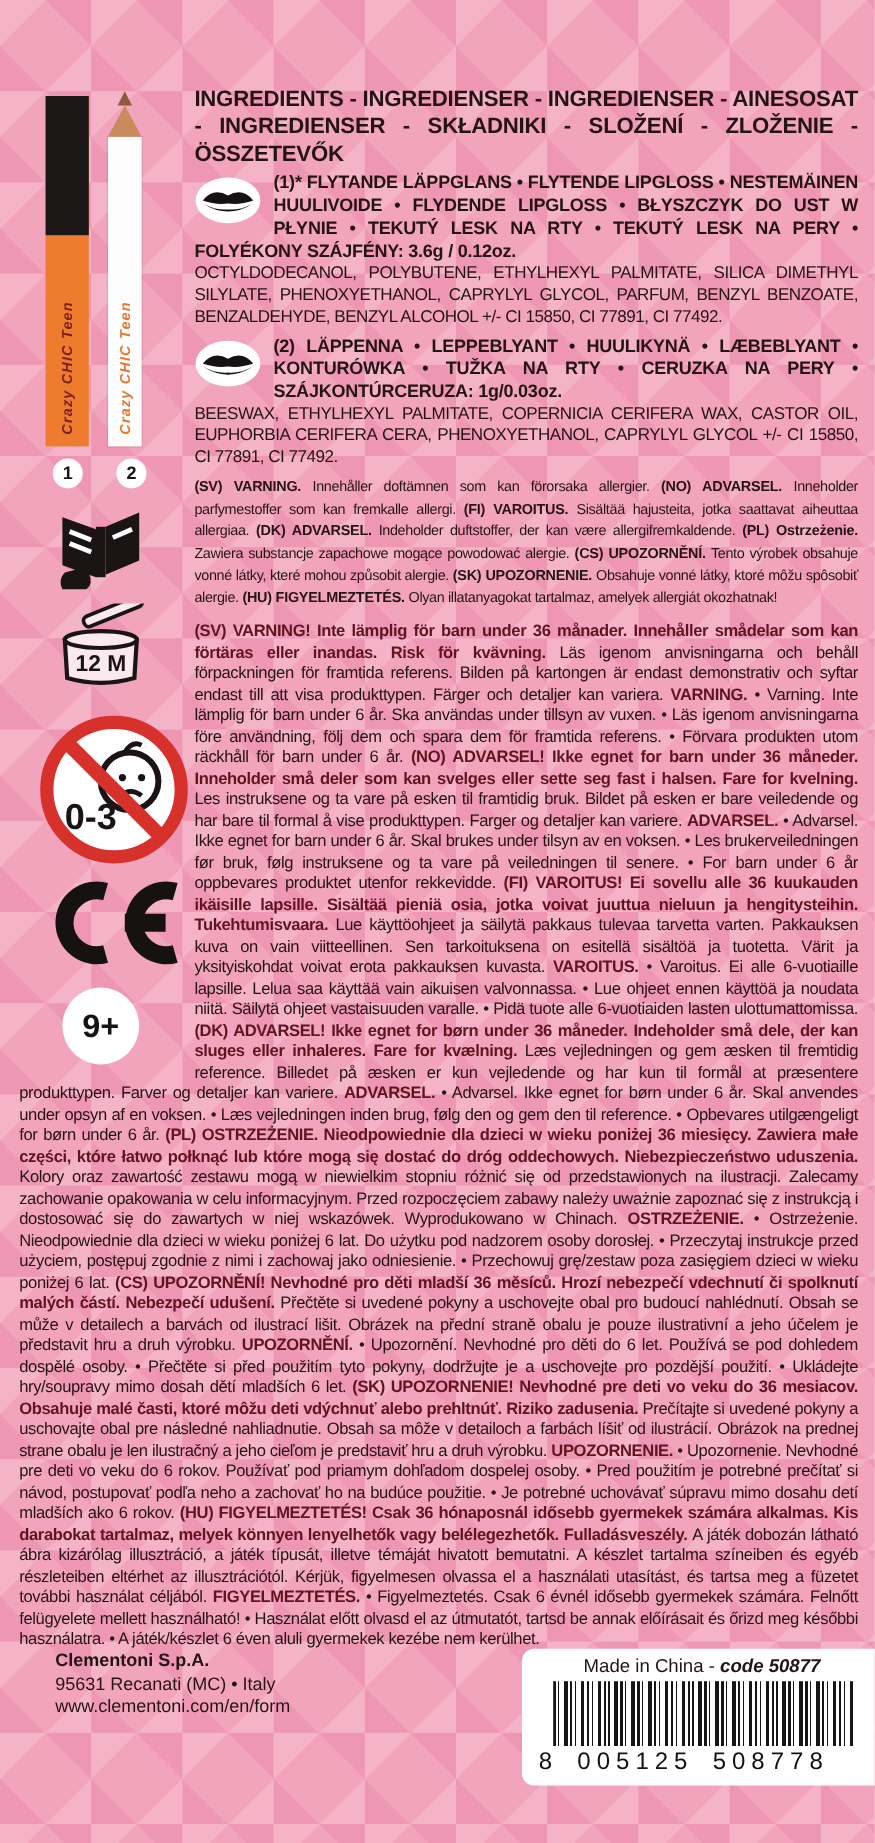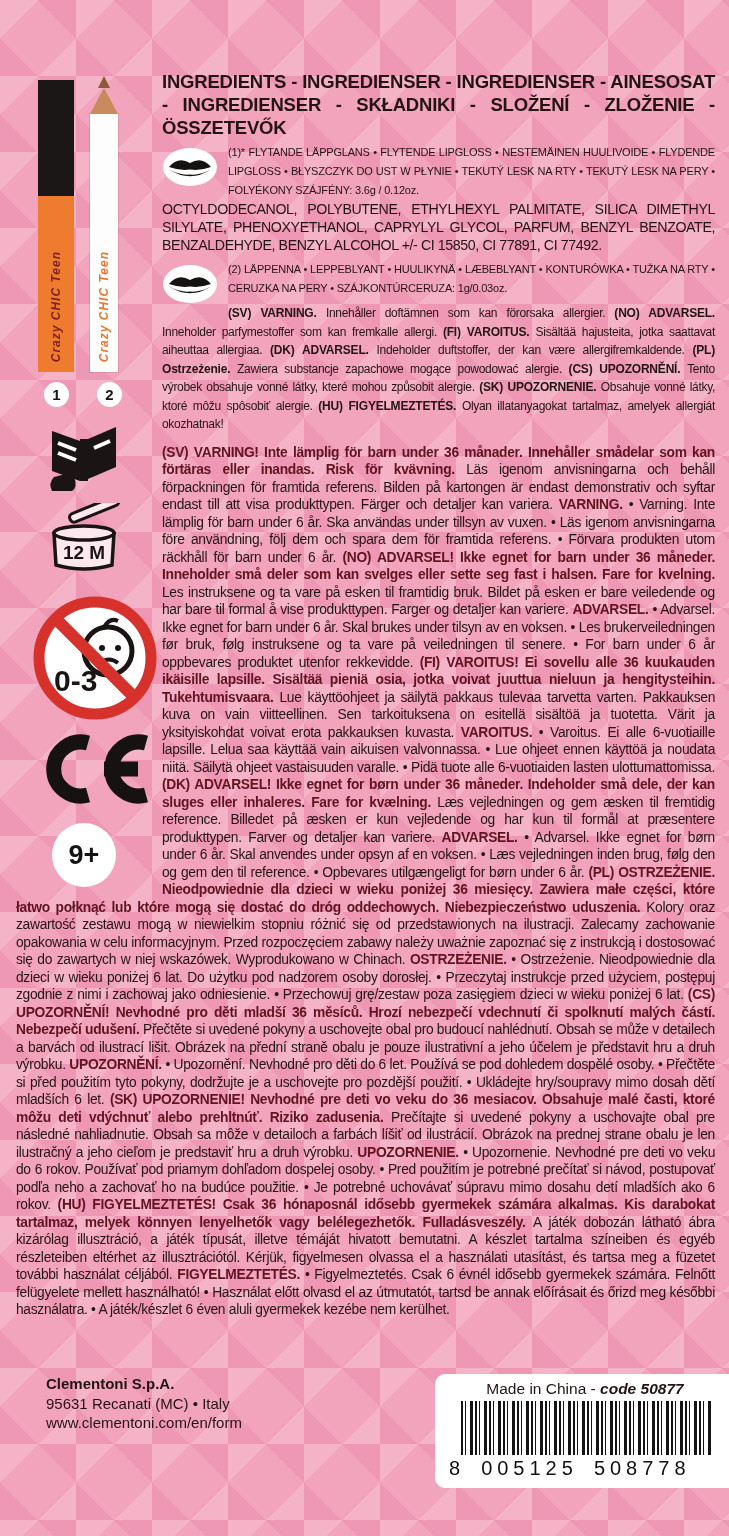--- a/index.html
+++ b/index.html
@@ -29,21 +29,21 @@
   .vlabel.on-white{color:#e8762c;}
   .badge-row{display:flex;gap:28px;margin:6px 0 10px 6px;}
   .numbadge{width:25px;height:25px;border-radius:50%;background:#fff;color:#161616;font-weight:bold;font-size:15px;text-align:center;line-height:25px;}
   .icon-block{margin:8px 0;display:flex;justify-content:flex-start;}
   .agewarn{margin:14px 0 10px -6px;}
   .plusbadge{width:64px;height:64px;border-radius:50%;background:#fff;color:#141414;font-weight:bold;font-size:27px;display:flex;align-items:center;justify-content:center;margin:16px 0 0 14px;}
   
   .hdr{font-weight:bold;font-size:18.5px;line-height:23px;text-align:justify;letter-spacing:-.2px;margin-bottom:4px;}
   .product{margin-bottom:6px;}
   .lips{float:left;margin:4px 10px 2px 0;}
-  .ptitle{font-weight:normal;font-size:11px;line-height:19px;text-align:justify;letter-spacing:-.2px;}
+  .ptitle{font-weight:bold;font-size:15px;line-height:19px;text-align:justify;letter-spacing:-.2px;}
   .pingr{font-size:14.2px;line-height:18px;text-align:justify;letter-spacing:-.4px;}
   .allergy{font-size:12px;line-height:18.5px;text-align:justify;letter-spacing:-.3px;margin:6px 0 10px 0;}
   .allergy b{letter-spacing:-.2px;}
   .safety{font-size:13.8px;line-height:17.5px;text-align:justify;letter-spacing:-.3px;}
   .safety b{color:#5f1420;}
   
   .footer{position:absolute;left:0;right:0;top:1374px;display:flex;justify-content:space-between;align-items:flex-start;}
   .mfr{margin-left:46px;font-size:15px;line-height:19.5px;}
   .mfr .name{font-weight:bold;}
   .barcode-box{width:276px;background:#fff;border-radius:10px 0 0 10px;padding:6px 6px 8px 12px;}
@@ -140,20 +140,21 @@
 
     <div class="product">
       <span class="lips">
         <svg width="56" height="40" viewBox="0 0 56 40">
           <ellipse cx="28" cy="20" rx="27" ry="19" fill="#ffffff"></ellipse>
           <path d="M7 20 Q16 9 28 16 Q40 9 49 20 Q38 24 28 22.5 Q18 24 7 20 Z" fill="#161212"></path>
           <path d="M7 22.5 Q28 36 49 22.5 Q38 28.5 28 27.5 Q18 28.5 7 22.5 Z" fill="#161212"></path>
         </svg>
       </span>
       <div class="ptitle">(2) LÄPPENNA • LEPPEBLYANT • HUULIKYNÄ • LÆBEBLYANT • KONTURÓWKA • TUŽKA NA RTY • CERUZKA NA PERY • SZÁJKONTÚRCERUZA: 1g/0.03oz.</div>
+      <div class="pingr">BEESWAX, ETHYLHEXYL PALMITATE, COPERNICIA CERIFERA WAX, CASTOR OIL, EUPHORBIA CERIFERA CERA, PHENOXYETHANOL, CAPRYLYL GLYCOL +/- CI 15850, CI 77891, CI 77492.</div>
     </div>
 
     <div class="allergy"><b>(SV) VARNING. </b><span>Innehåller doftämnen som kan förorsaka allergier. </span><b>(NO) ADVARSEL. </b><span>Inneholder parfymestoffer som kan fremkalle allergi. </span><b>(FI) VAROITUS. </b><span>Sisältää hajusteita, jotka saattavat aiheuttaa allergiaa. </span><b>(DK) ADVARSEL. </b><span>Indeholder duftstoffer, der kan være allergifremkaldende. </span><b>(PL) Ostrzeżenie. </b><span>Zawiera substancje zapachowe mogące powodować alergie. </span><b>(CS) UPOZORNĚNÍ. </b><span>Tento výrobek obsahuje vonné látky, které mohou způsobit alergie. </span><b>(SK) UPOZORNENIE. </b><span>Obsahuje vonné látky, ktoré môžu spôsobiť alergie. </span><b>(HU) FIGYELMEZTETÉS. </b><span>Olyan illatanyagokat tartalmaz, amelyek allergiát okozhatnak!</span></div>
 
     <div class="safety"><b>(SV) VARNING! Inte lämplig för barn under 36 månader. Innehåller smådelar som kan förtäras eller inandas. Risk för kvävning. </b><span>Läs igenom anvisningarna och behåll förpackningen för framtida referens. Bilden på kartongen är endast demonstrativ och syftar endast till att visa produkttypen. Färger och detaljer kan variera. </span><b>VARNING. </b><span>• Varning. Inte lämplig för barn under 6 år. Ska användas under tillsyn av vuxen. • Läs igenom anvisningarna före användning, följ dem och spara dem för framtida referens. • Förvara produkten utom räckhåll för barn under 6 år. </span><b>(NO) ADVARSEL! Ikke egnet for barn under 36 måneder. Inneholder små deler som kan svelges eller sette seg fast i halsen. Fare for kvelning. </b><span>Les instruksene og ta vare på esken til framtidig bruk. Bildet på esken er bare veiledende og har bare til formal å vise produkttypen. Farger og detaljer kan variere. </span><b>ADVARSEL. </b><span>• Advarsel. Ikke egnet for barn under 6 år. Skal brukes under tilsyn av en voksen. • Les brukerveiledningen før bruk, følg instruksene og ta vare på veiledningen til senere. • For barn under 6 år oppbevares produktet utenfor rekkevidde. </span><b>(FI) VAROITUS! Ei sovellu alle 36 kuukauden ikäisille lapsille. Sisältää pieniä osia, jotka voivat juuttua nieluun ja hengitysteihin. Tukehtumisvaara. </b><span>Lue käyttöohjeet ja säilytä pakkaus tulevaa tarvetta varten. Pakkauksen kuva on vain viitteellinen. Sen tarkoituksena on esitellä sisältöä ja tuotetta. Värit ja yksityiskohdat voivat erota pakkauksen kuvasta. </span><b>VAROITUS. </b><span>• Varoitus. Ei alle 6-vuotiaille lapsille. Lelua saa käyttää vain aikuisen valvonnassa. • Lue ohjeet ennen käyttöä ja noudata niitä. Säilytä ohjeet vastaisuuden varalle. • Pidä tuote alle 6-vuotiaiden lasten ulottumattomissa. </span><b>(DK) ADVARSEL! Ikke egnet for børn under 36 måneder. Indeholder små dele, der kan sluges eller inhaleres. Fare for kvælning. </b><span>Læs vejledningen og gem æsken til fremtidig reference. Billedet på æsken er kun vejledende og har kun til formål at præsentere produkttypen. Farver og detaljer kan variere. </span><b>ADVARSEL. </b><span>• Advarsel. Ikke egnet for børn under 6 år. Skal anvendes under opsyn af en voksen. • Læs vejledningen inden brug, følg den og gem den til reference. • Opbevares utilgængeligt for børn under 6 år. </span><b>(PL) OSTRZEŻENIE. Nieodpowiednie dla dzieci w wieku poniżej 36 miesięcy. Zawiera małe części, które łatwo połknąć lub które mogą się dostać do dróg oddechowych. Niebezpieczeństwo uduszenia. </b><span>Kolory oraz zawartość zestawu mogą w niewielkim stopniu różnić się od przedstawionych na ilustracji. Zalecamy zachowanie opakowania w celu informacyjnym. Przed rozpoczęciem zabawy należy uważnie zapoznać się z instrukcją i dostosować się do zawartych w niej wskazówek. Wyprodukowano w Chinach. </span><b>OSTRZEŻENIE. </b><span>• Ostrzeżenie. Nieodpowiednie dla dzieci w wieku poniżej 6 lat. Do użytku pod nadzorem osoby dorosłej. • Przeczytaj instrukcje przed użyciem, postępuj zgodnie z nimi i zachowaj jako odniesienie. • Przechowuj grę/zestaw poza zasięgiem dzieci w wieku poniżej 6 lat. </span><b>(CS) UPOZORNĚNÍ! Nevhodné pro děti mladší 36 měsíců. Hrozí nebezpečí vdechnutí či spolknutí malých částí. Nebezpečí udušení. </b><span>Přečtěte si uvedené pokyny a uschovejte obal pro budoucí nahlédnutí. Obsah se může v detailech a barvách od ilustrací lišit. Obrázek na přední straně obalu je pouze ilustrativní a jeho účelem je představit hru a druh výrobku. </span><b>UPOZORNĚNÍ. </b><span>• Upozornění. Nevhodné pro děti do 6 let. Používá se pod dohledem dospělé osoby. • Přečtěte si před použitím tyto pokyny, dodržujte je a uschovejte pro pozdější použití. • Ukládejte hry/soupravy mimo dosah dětí mladších 6 let. </span><b>(SK) UPOZORNENIE! Nevhodné pre deti vo veku do 36 mesiacov. Obsahuje malé časti, ktoré môžu deti vdýchnuť alebo prehltnúť. Riziko zadusenia. </b><span>Prečítajte si uvedené pokyny a uschovajte obal pre následné nahliadnutie. Obsah sa môže v detailoch a farbách líšiť od ilustrácií. Obrázok na prednej strane obalu je len ilustračný a jeho cieľom je predstaviť hru a druh výrobku. </span><b>UPOZORNENIE. </b><span>• Upozornenie. Nevhodné pre deti vo veku do 6 rokov. Používať pod priamym dohľadom dospelej osoby. • Pred použitím je potrebné prečítať si návod, postupovať podľa neho a zachovať ho na budúce použitie. • Je potrebné uchovávať súpravu mimo dosahu detí mladších ako 6 rokov. </span><b>(HU) FIGYELMEZTETÉS! Csak 36 hónaposnál idősebb gyermekek számára alkalmas. Kis darabokat tartalmaz, melyek könnyen lenyelhetők vagy belélegezhetők. Fulladásveszély. </b><span>A játék dobozán látható ábra kizárólag illusztráció, a játék típusát, illetve témáját hivatott bemutatni. A készlet tartalma színeiben és egyéb részleteiben eltérhet az illusztrációtól. Kérjük, figyelmesen olvassa el a használati utasítást, és tartsa meg a füzetet további használat céljából. </span><b>FIGYELMEZTETÉS. </b><span>• Figyelmeztetés. Csak 6 évnél idősebb gyermekek számára. Felnőtt felügyelete mellett használható! • Használat előtt olvasd el az útmutatót, tartsd be annak előírásait és őrizd meg későbbi használatra. • A játék/készlet 6 éven aluli gyermekek kezébe nem kerülhet.</span></div>
   </div>
 
   <div class="footer">
     <div class="mfr">
       <div class="name">Clementoni S.p.A.</div>

